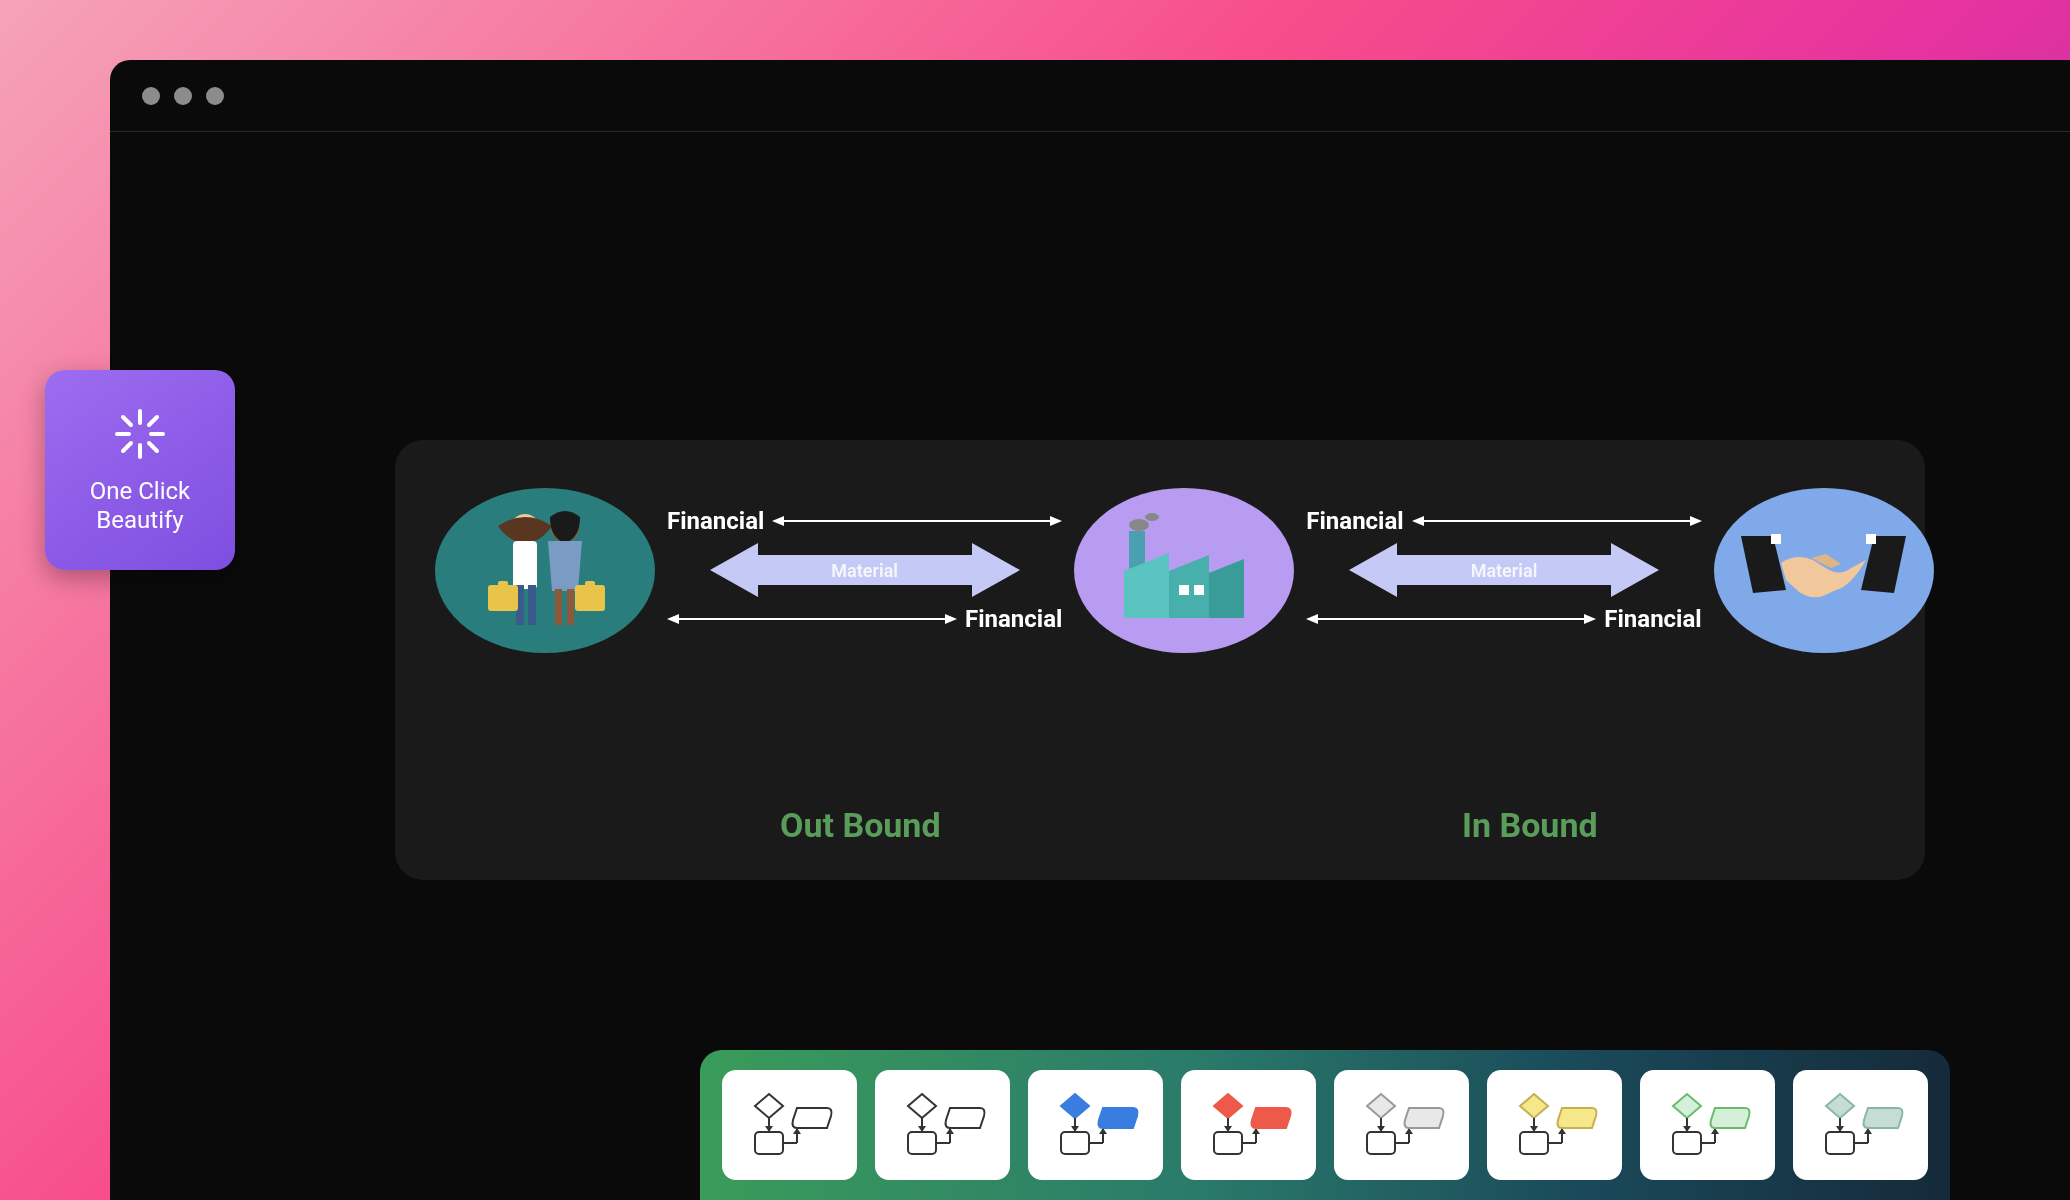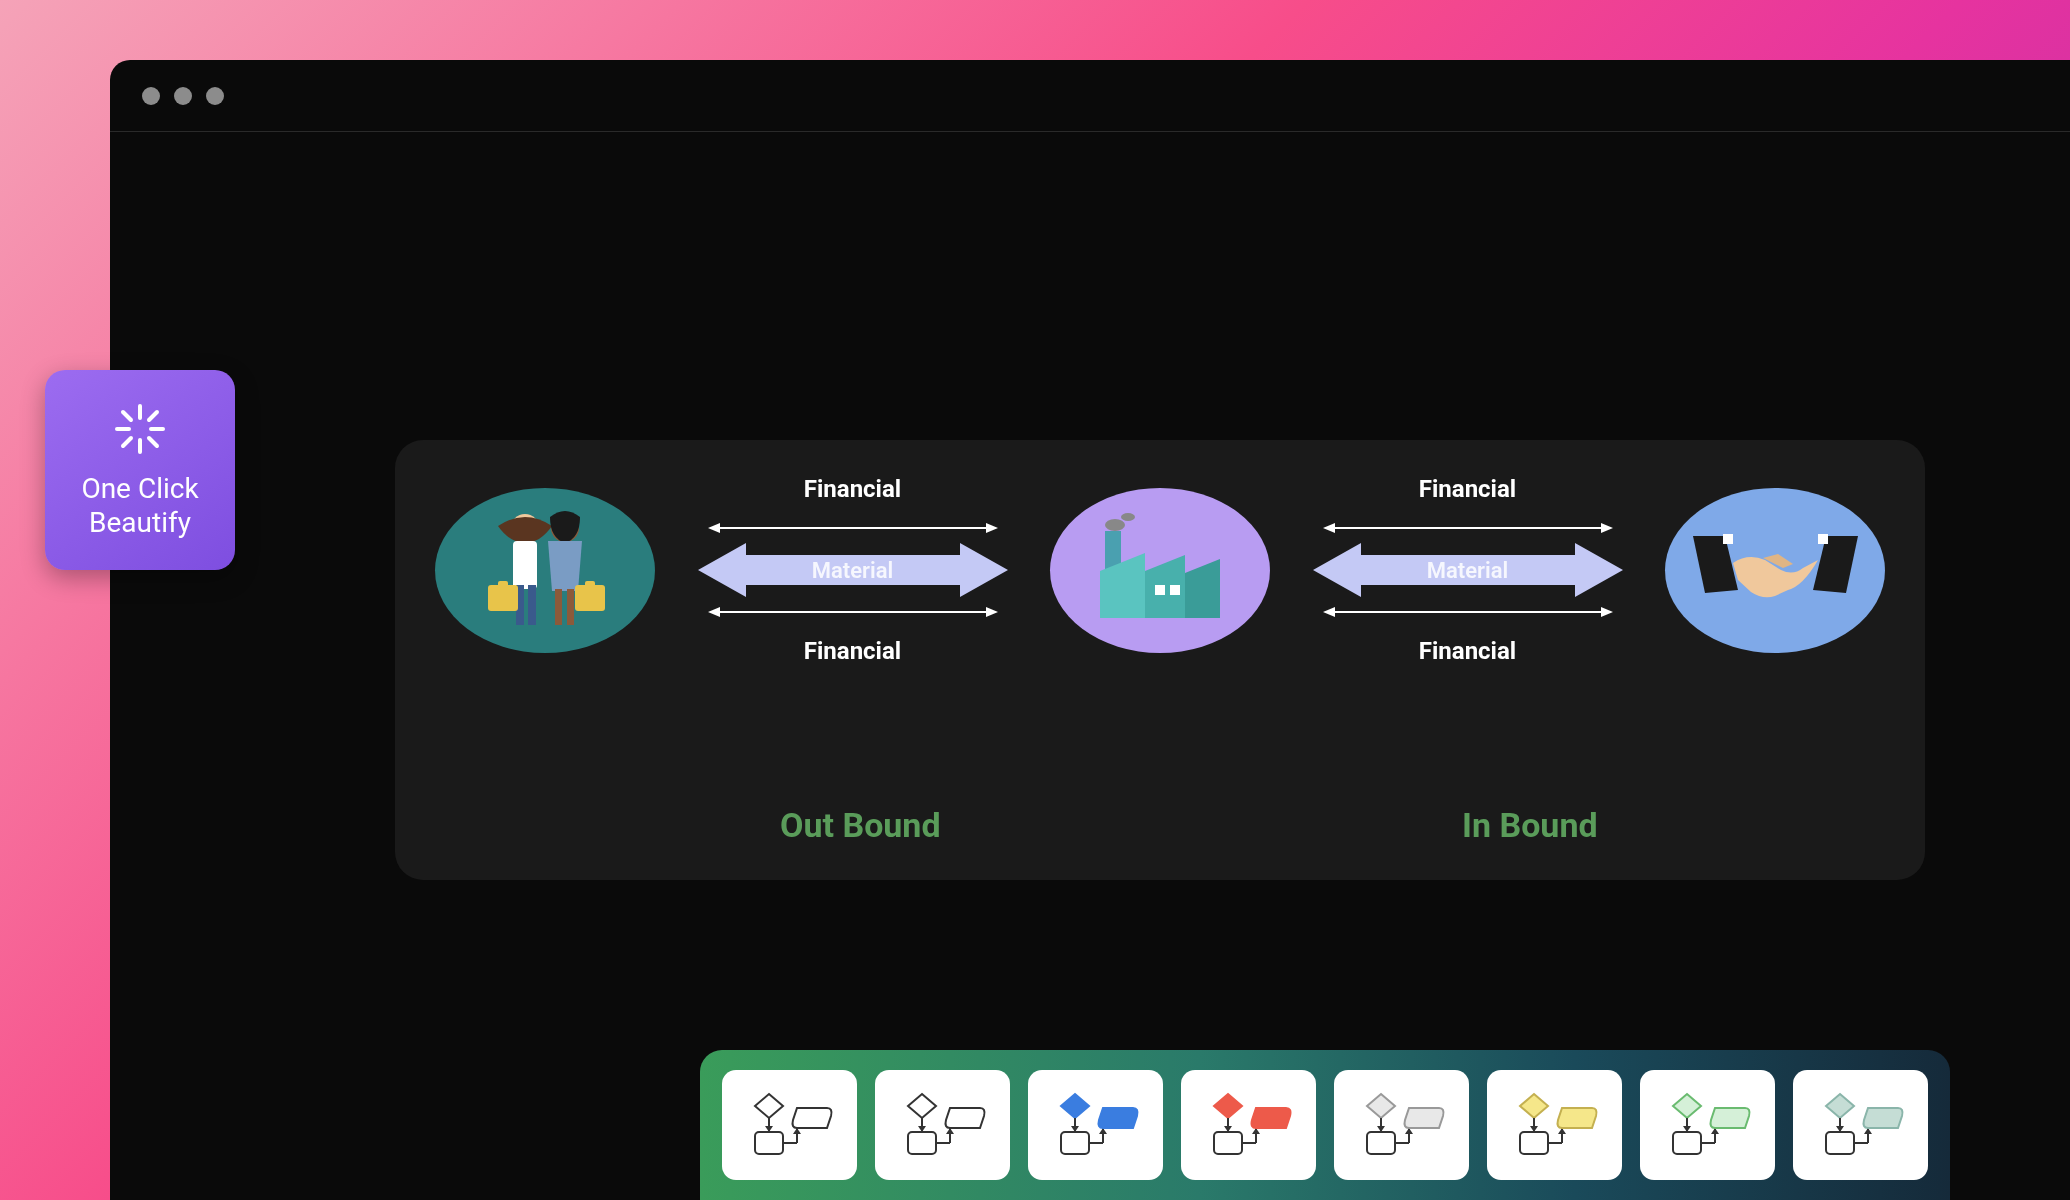--- a/index.html
+++ b/index.html
@@ -38,21 +38,21 @@
   top: 370px;
   width: 190px;
   height: 200px;
   background: linear-gradient(145deg, #9c6cf0, #7e4ee0);
   border-radius: 20px;
   display: flex;
   flex-direction: column;
   align-items: center;
   justify-content: center;
   color: white;
-  font-size: 28px;
+  font-size: 24px;
   line-height: 1.2;
   text-align: center;
   box-shadow: 0 8px 24px rgba(0,0,0,0.3);
   cursor: pointer;
 }
 .beautify-btn svg { margin-bottom: 14px; }
 .diagram-panel {
   position: absolute;
   top: 380px;
   left: 285px;
@@ -95,42 +95,42 @@
 .arrows {
   flex: 1;
   display: flex;
   flex-direction: column;
   align-items: center;
   padding: 0 12px;
   gap: 4px;
 }
 .thin-arrow-wrap {
   display: flex;
-  flex-direction: column;
-  align-items: center;
-  gap: 18px;
+  flex-direction: row;
+  align-items: center;
+  gap: 8px;
 }
 .fin-label {
   color: white;
   font-weight: 700;
   font-size: 24px;
 }
 .thin-arrow { width: 290px; height: 14px; }
 .thick-arrow {
   width: 310px;
   height: 62px;
   position: relative;
   display: flex;
   align-items: center;
   justify-content: center;
 }
 .thick-arrow-label {
   position: absolute;
   color: rgba(255,255,255,0.85);
-  font-size: 22px;
+  font-size: 18px;
   font-weight: 600;
   z-index: 2;
 }
 .flow-label {
   position: absolute;
   color: #5a9c5a;
   font-weight: 700;
   font-size: 34px;
 }
 .flow-out { left: 670px; top: 745px; }

